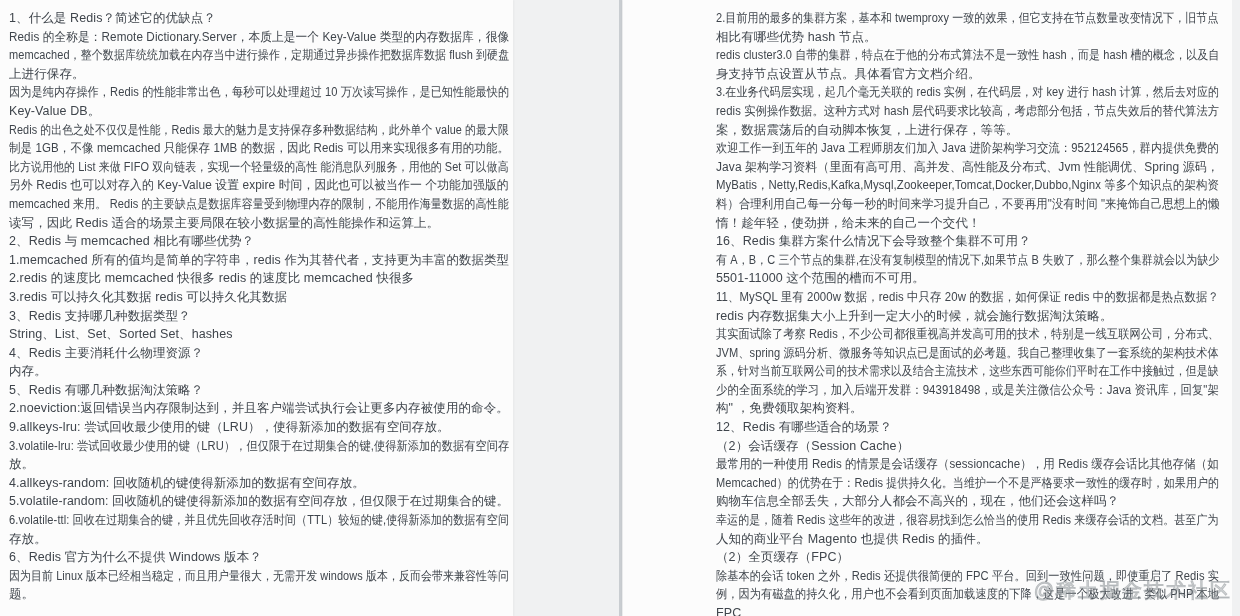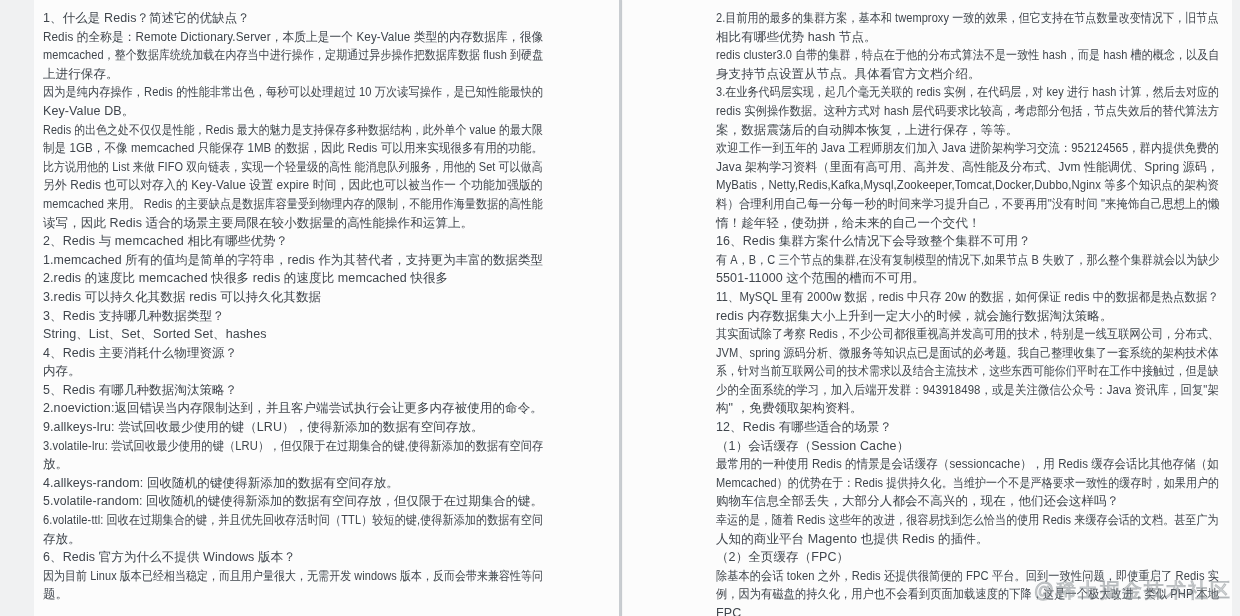--- a/index.html
+++ b/index.html
@@ -8,21 +8,21 @@
     background: #f0f1f2;
     overflow: hidden;
     position: relative;
     font-family: "Liberation Sans", "DejaVu Sans", sans-serif;
   }
   .page {
     position: absolute; top: 0; height: 616px;
     background: #fcfcfc;
     overflow: hidden;
   }
-  #page-left { left: 0; width: 608px; box-shadow: 1px 0 2px rgba(0,0,0,0.04); margin-left: 34px; }
+  #page-left { left: 0; width: 513px; box-shadow: 1px 0 2px rgba(0,0,0,0.04); }
   #page-right { left: 623px; width: 609px; box-shadow: -1px 0 2px rgba(0,0,0,0.04); }
   .text-col { position: absolute; top: 9px; }
   #page-left  .text-col { left: 9px;  width: 500px; }
   #page-right .text-col { left: 93px; width: 503px; }
   .divider {
     position: absolute; left: 619px; top: 0;
     width: 3px; height: 616px;
     background: #c9cdd1;
   }
   .line {
@@ -104,21 +104,21 @@
       <div class="line" style="transform: scaleX(0.879371);">有 A，B，C 三个节点的集群,在没有复制模型的情况下,如果节点 B 失败了，那么整个集群就会以为缺少</div>
       <div class="line">5501-11000 这个范围的槽而不可用。</div>
       <div class="line" style="transform: scaleX(0.911232);">11、MySQL 里有 2000w 数据，redis 中只存 20w 的数据，如何保证 redis 中的数据都是热点数据？</div>
       <div class="line">redis 内存数据集大小上升到一定大小的时候，就会施行数据淘汰策略。</div>
       <div class="line" style="transform: scaleX(0.890265);">其实面试除了考察 Redis，不少公司都很重视高并发高可用的技术，特别是一线互联网公司，分布式、</div>
       <div class="line" style="transform: scaleX(0.885563);">JVM、spring 源码分析、微服务等知识点已是面试的必考题。我自己整理收集了一套系统的架构技术体</div>
       <div class="line" style="transform: scaleX(0.867241);">系，针对当前互联网公司的技术需求以及结合主流技术，这些东西可能你们平时在工作中接触过，但是缺</div>
       <div class="line" style="transform: scaleX(0.911232);">少的全面系统的学习，加入后端开发群：943918498，或是关注微信公众号：Java 资讯库，回复"架</div>
       <div class="line">构" ，免费领取架构资料。</div>
       <div class="line">12、Redis 有哪些适合的场景？</div>
-      <div class="line">（1）会话缓存（Session Cache）</div>
+      <div class="line">（2）会话缓存（Session Cache）</div>
       <div class="line" style="transform: scaleX(0.919561);">最常用的一种使用 Redis 的情景是会话缓存（sessioncache），用 Redis 缓存会话比其他存储（如</div>
       <div class="line" style="transform: scaleX(0.880911);">Memcached）的优势在于：Redis 提供持久化。当维护一个不是严格要求一致性的缓存时，如果用户的</div>
       <div class="line">购物车信息全部丢失，大部分人都会不高兴的，现在，他们还会这样吗？</div>
       <div class="line" style="transform: scaleX(0.880911);">幸运的是，随着 Redis 这些年的改进，很容易找到怎么恰当的使用 Redis 来缓存会话的文档。甚至广为</div>
       <div class="line">人知的商业平台 Magento 也提供 Redis 的插件。</div>
       <div class="line">（2）全页缓存（FPC）</div>
       <div class="line" style="transform: scaleX(0.895018);">除基本的会话 token 之外，Redis 还提供很简便的 FPC 平台。回到一致性问题，即使重启了 Redis 实</div>
       <div class="line" style="transform: scaleX(0.895018);">例，因为有磁盘的持久化，用户也不会看到页面加载速度的下降，这是一个极大改进，类似 PHP 本地</div>
       <div class="line">FPC</div>
     </div>

